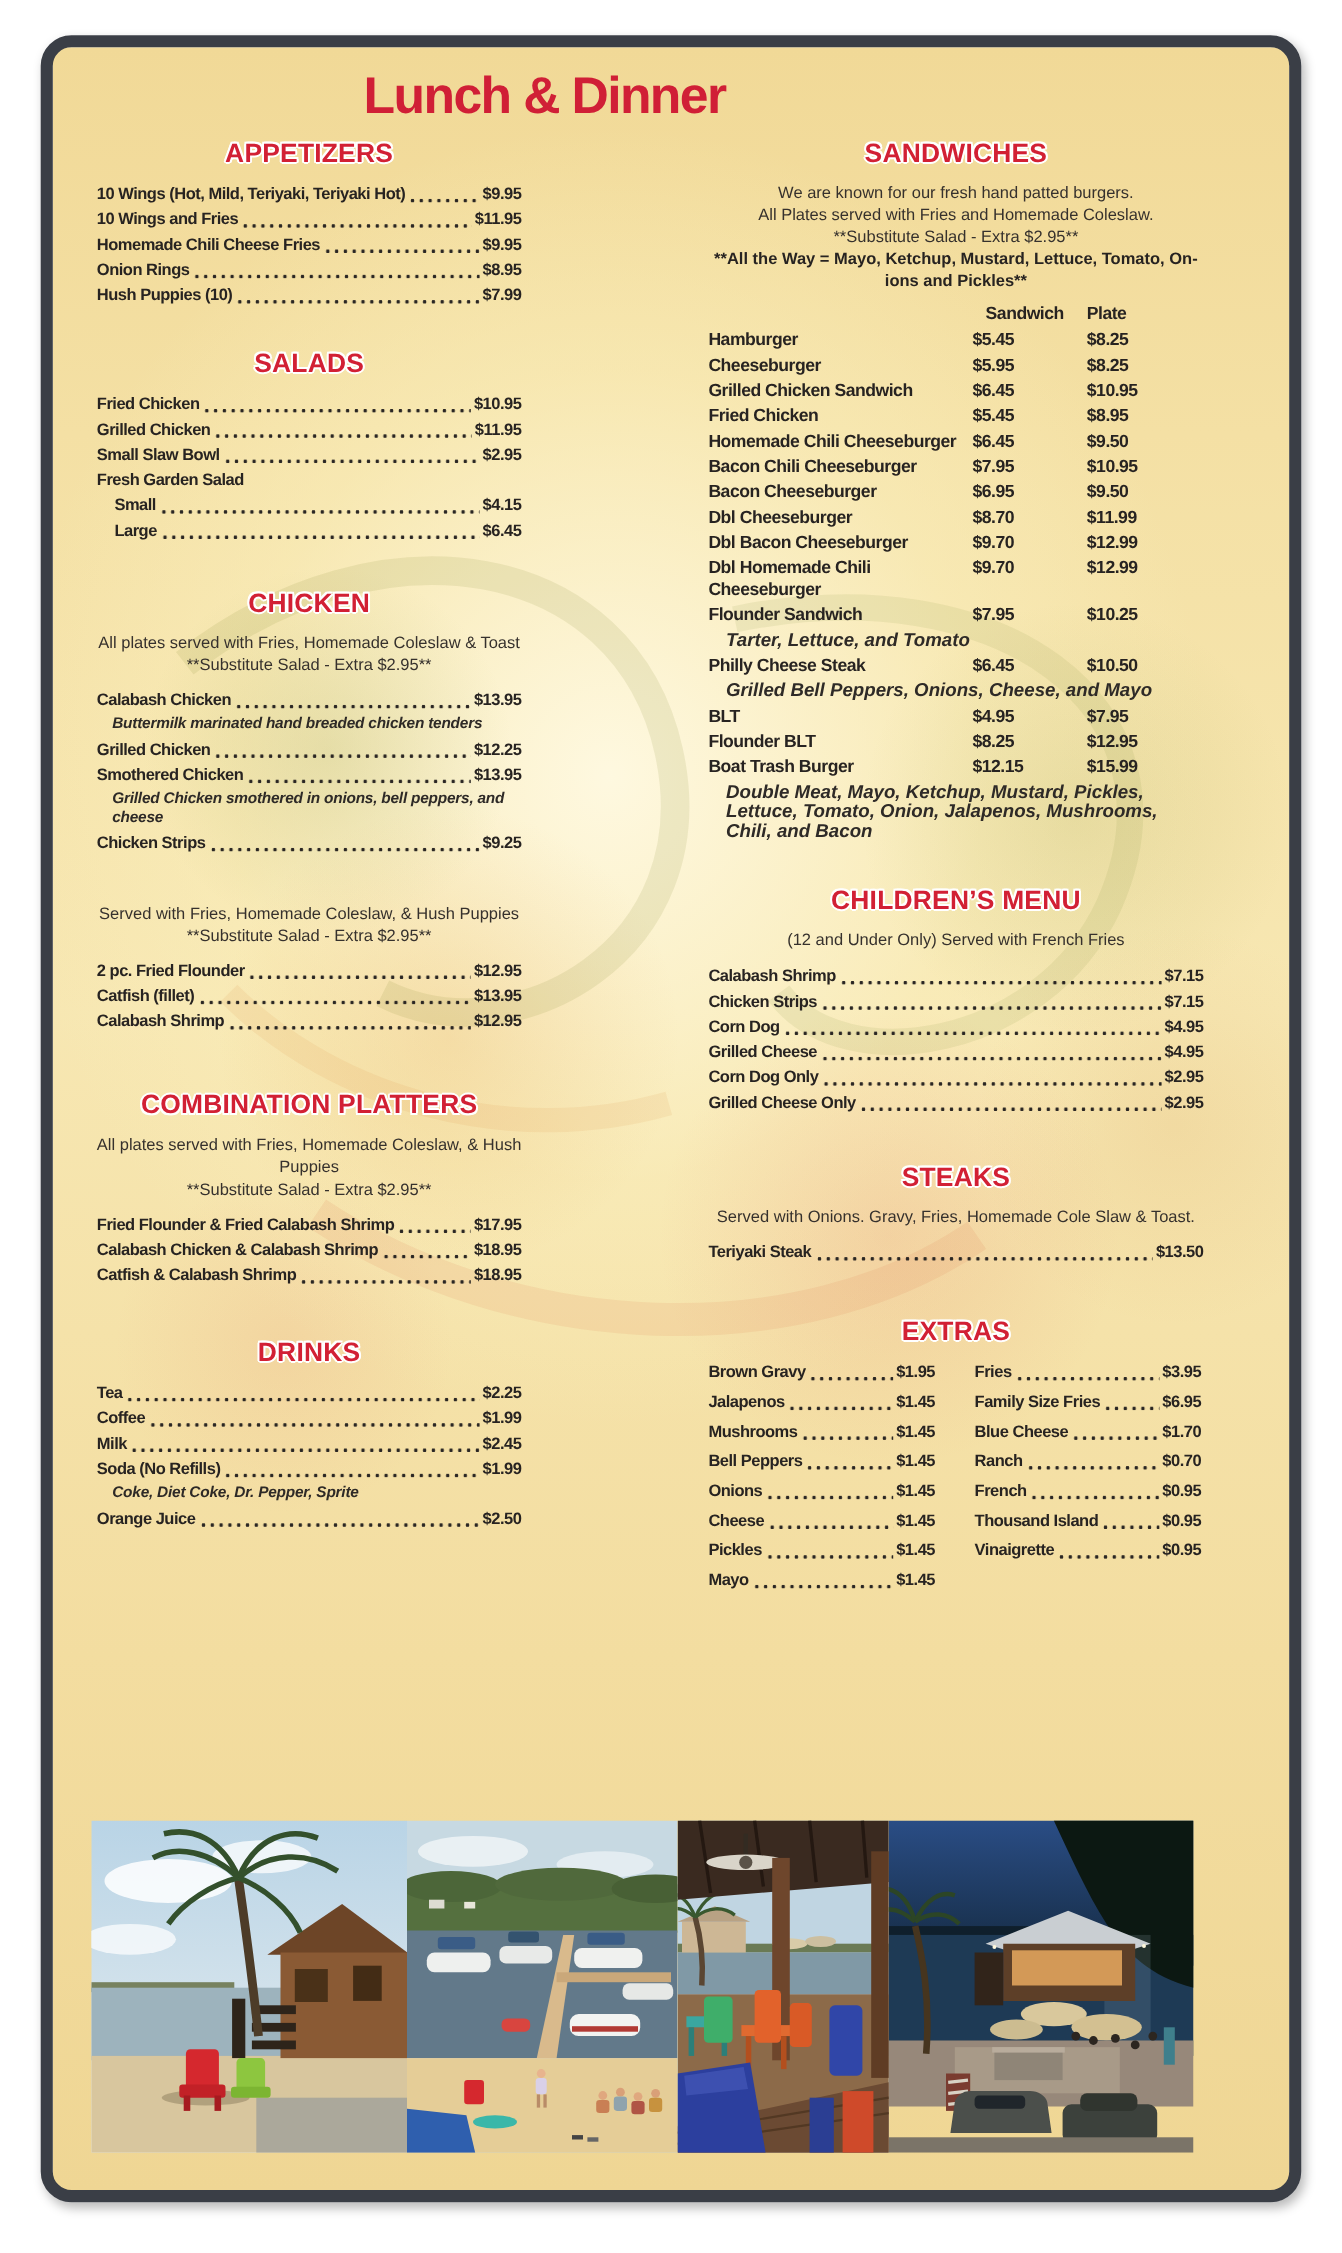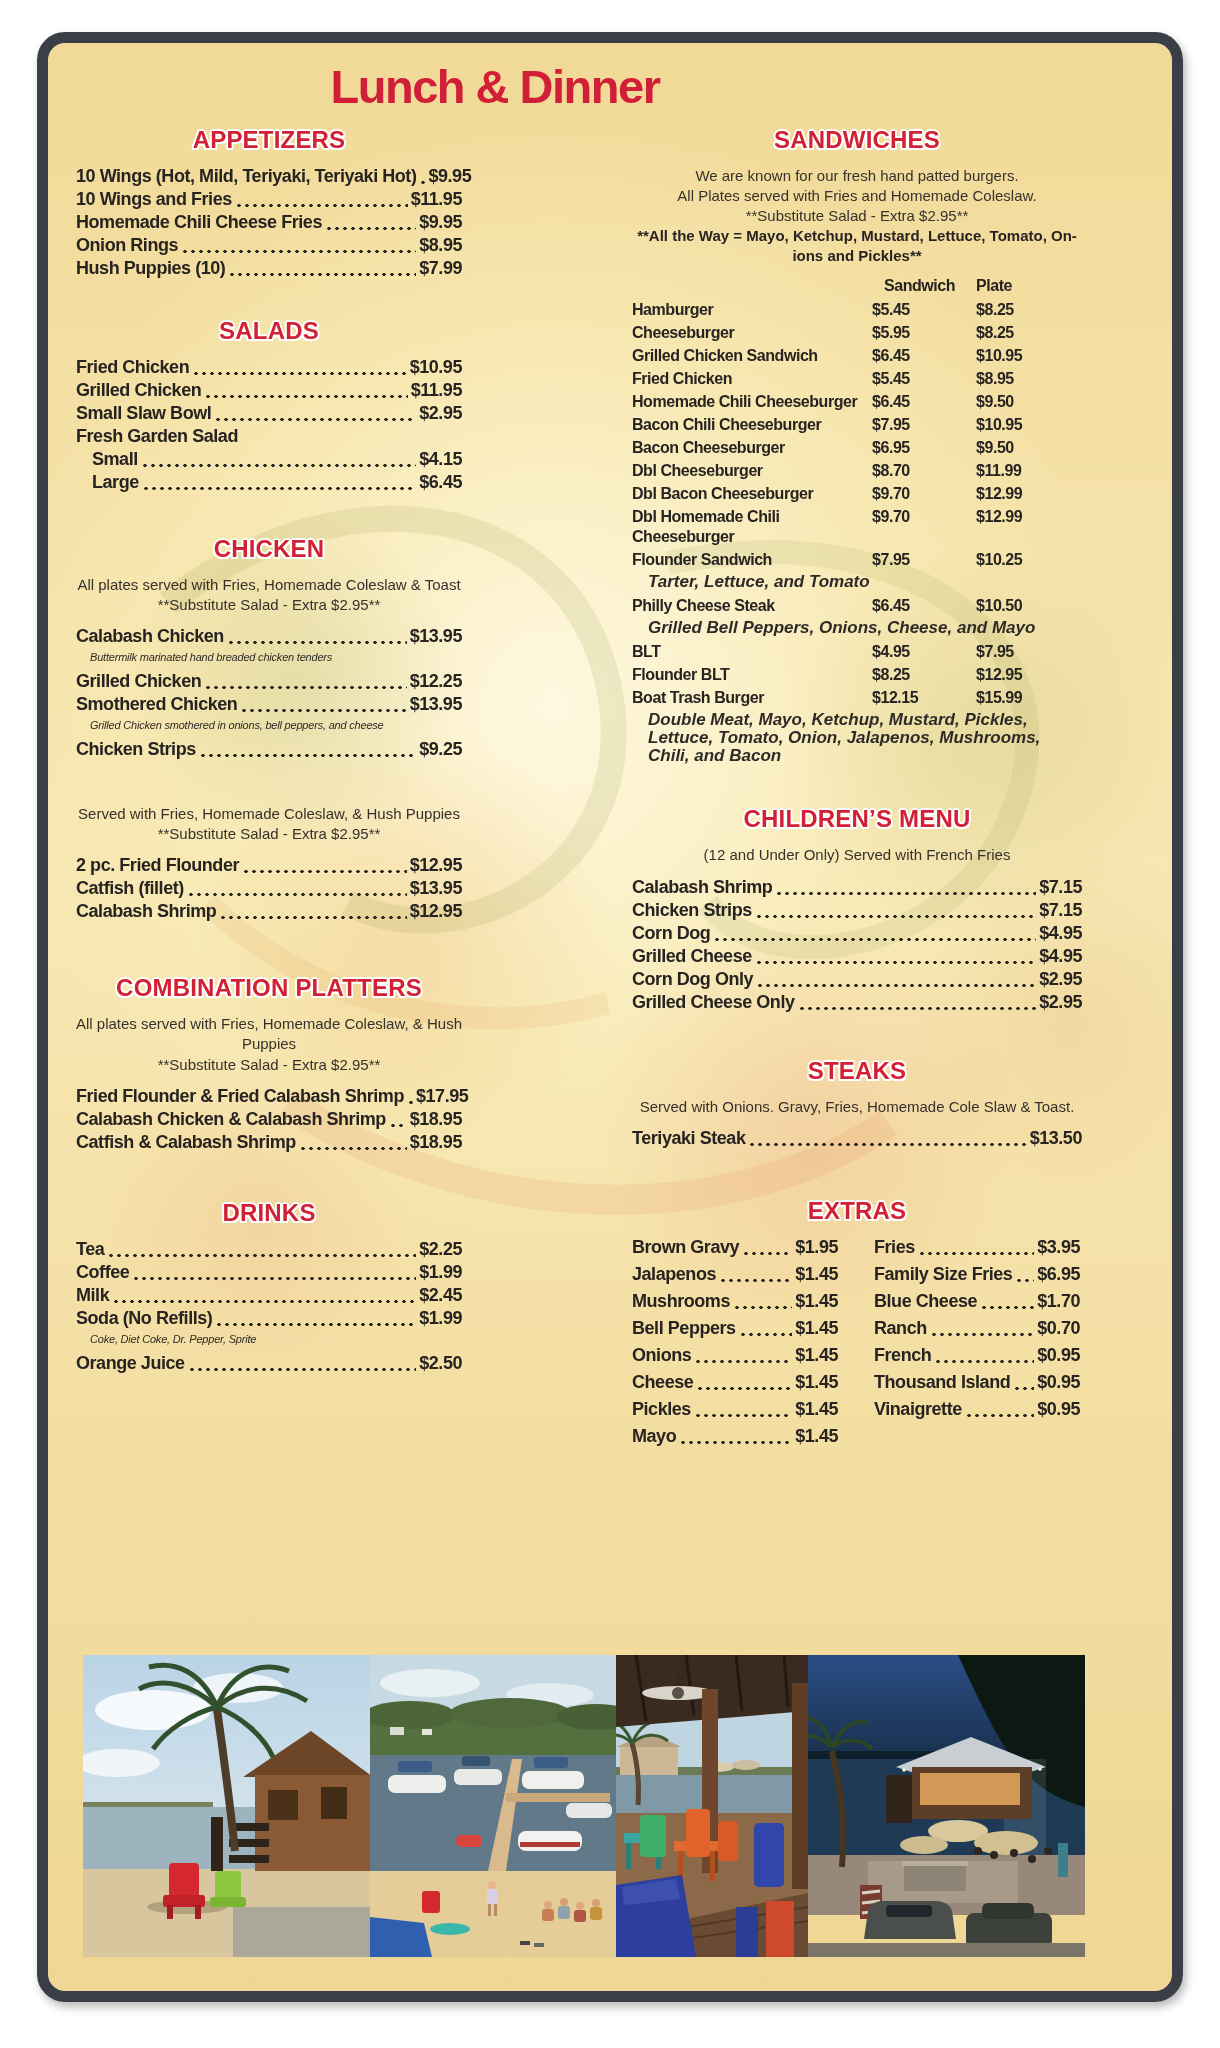--- a/index.html
+++ b/index.html
@@ -16,21 +16,21 @@
       radial-gradient(circle 300px at 360px 900px, rgba(226,160,70,0.22), transparent 70%),
       radial-gradient(circle 280px at 930px 700px, rgba(148,156,66,0.16), transparent 70%),
       radial-gradient(circle 300px at 760px 1080px, rgba(226,120,96,0.18), transparent 70%),
       radial-gradient(circle 220px at 210px 1180px, rgba(228,135,105,0.14), transparent 70%),
       radial-gradient(circle 260px at 1020px 980px, rgba(210,150,80,0.14), transparent 70%);}
   .watermark svg{position:absolute;inset:0;}
 
   .title{position:relative;margin:16px 0 8px;text-align:center;font-size:47px;font-weight:bold;
     color:#d01f36;letter-spacing:-1.5px;transform:translateX(-115px);}
 
-  .columns{position:relative;display:flex;padding-left:28px;}
+  .columns{position:relative;display:flex;padding-left:40px;}
   .col-left{width:386px;margin-right:170px;flex:0 0 auto;}
   .col-right{width:450px;flex:0 0 auto;}
 
   .sec-h{font-size:24px;font-weight:bold;color:#d22034;text-align:center;margin:0 0 12px;letter-spacing:0.2px;
     text-shadow:-1.5px -1.5px 0 #fff,1.5px -1.5px 0 #fff,-1.5px 1.5px 0 #fff,1.5px 1.5px 0 #fff,0 -1.8px 0 #fff,0 1.8px 0 #fff,-1.8px 0 0 #fff,1.8px 0 0 #fff;}
 
   section{display:block;}
   section[data-section="appetizers"]{margin-top:4px;}
   section[data-section="salads"]{margin-top:38px;}
   section[data-section="chicken"]{margin-top:42px;}
@@ -38,29 +38,29 @@
   section[data-section="combination"]{margin-top:52px;}
   section[data-section="drinks"]{margin-top:46px;}
   section[data-section="sandwiches"]{margin-top:4px;}
   section[data-section="childrens"]{margin-top:40px;}
   section[data-section="steaks"]{margin-top:44px;}
   section[data-section="extras"]{margin-top:48px;}
 
   .notes{text-align:center;font-size:15px;color:#36312d;line-height:1.34;margin:0 0 11px;}
   .note-line.bold{font-weight:bold;color:#272321;}
 
-  .row{display:flex;align-items:flex-start;font-size:18px;font-weight:bold;color:#272321;
+  .row{display:flex;align-items:flex-start;font-size:15px;font-weight:bold;color:#272321;
     line-height:21px;margin-bottom:2px;letter-spacing:-0.45px;white-space:nowrap;}
   .row .lbl{flex:0 0 auto;}
   .row .leader{flex:1 1 auto;min-width:6px;height:5px;margin:0 3px 3px;align-self:flex-end;
     background-image:radial-gradient(circle,#2a2623 1.5px,transparent 1.9px);
     background-size:8px 5px;background-position:0 1px;background-repeat:repeat-x;}
   .row .price{flex:0 0 auto;}
   .row.indent{padding-left:16px;}
-  .desc{font-size:11px;font-weight:normal;font-style:italic;color:#2e2a27;margin:1px 0 5px 14px;line-height:17px;letter-spacing:-0.2px;}
+  .desc{font-size:14px;font-weight:bold;font-style:italic;color:#2e2a27;margin:1px 0 5px 14px;line-height:17px;letter-spacing:-0.2px;}
 
   .thead,.srow{display:grid;grid-template-columns:1fr 92px 106px;font-size:16px;font-weight:bold;color:#272321;letter-spacing:-0.45px;}
   .thead{margin:2px 0 5px;}
   .thead .p,.srow .p{text-align:left;}
   .srow{margin-bottom:3px;line-height:20px;gap:12px;}
   .sand-desc{font-size:17px;font-weight:bold;font-style:italic;color:#2e2a27;margin:0 0 5px 16px;line-height:18px;max-width:420px;white-space:normal;}
 
   .extras-grid{display:grid;grid-template-columns:206px 206px;column-gap:36px;}
   .extras-grid .row{margin-bottom:6px;}
 

